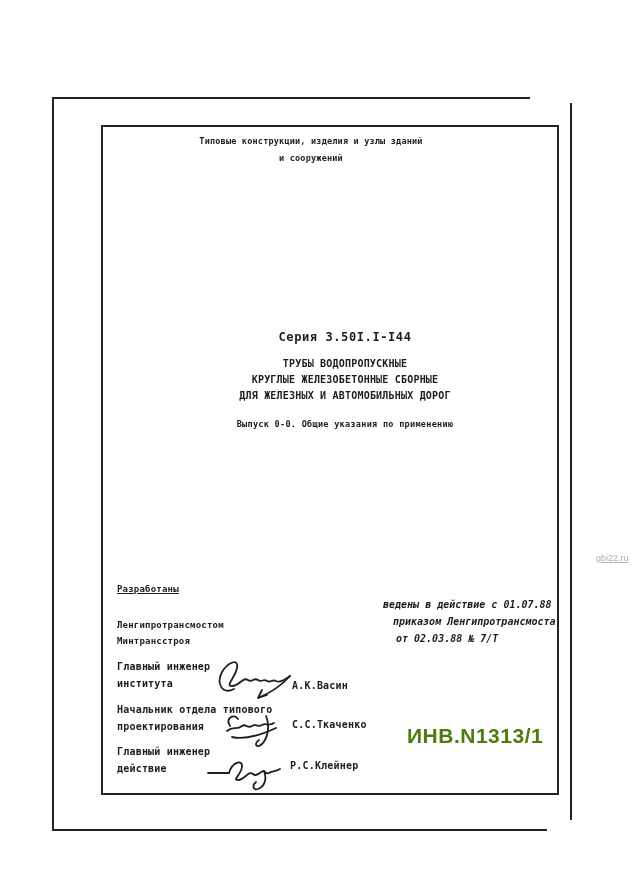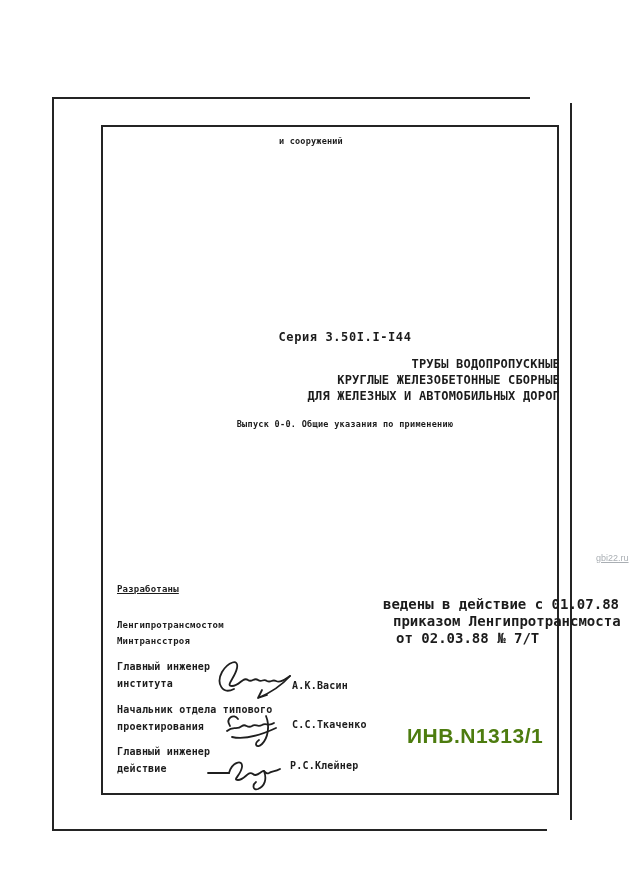--- a/index.html
+++ b/index.html
@@ -16,28 +16,28 @@
     position:absolute;left:101px;top:125px;width:454px;height:666px;
     border:2px solid #242424;
   }
   .tw{font-weight:bold;letter-spacing:0.2px;white-space:nowrap;}
   .header-block{
     left:101px;top:133px;width:420px;text-align:center;
     font-size:8.5px;line-height:17px;
   }
   .center-block{left:130px;width:430px;text-align:center;}
   .series{top:330px;font-size:12px;letter-spacing:0.6px;}
-  .doc-title{top:356px;font-size:12px;line-height:16px;text-align:right;}
+  .doc-title{top:356px;font-size:10px;line-height:16px;}
   .issue{top:419px;font-size:8.5px;letter-spacing:0.3px;}
   .left-col{font-size:9px;}
   .role{font-size:10px;line-height:17px;}
   .name{font-size:10px;}
   .approval{
-    left:383px;top:596px;font-size:14px;line-height:17px;
-    font-weight:bold;white-space:nowrap;
+    left:383px;top:596px;font-size:10px;line-height:17px;
+    font-weight:bold;white-space:nowrap;font-style:italic;
   }
   .approval .ind1{margin-left:10px;}
   .approval .ind2{margin-left:13px;}
   .inv{
     left:407px;top:724px;
     font-family:"Liberation Sans",sans-serif;
     font-size:21px;font-weight:600;letter-spacing:0.5px;color:#4d7c0f;
     white-space:nowrap;
   }
   .watermark{
@@ -52,20 +52,21 @@
 <body>
 
 <div class="frame-line" style="left:52px;top:97px;width:478px;height:2px;"></div>
 <div class="frame-line" style="left:52px;top:97px;width:2px;height:734px;"></div>
 <div class="frame-line" style="left:570px;top:103px;width:2px;height:717px;"></div>
 <div class="frame-line" style="left:52px;top:829px;width:495px;height:2px;"></div>
 
 <div class="inner-frame"></div>
 
 <div class="abs tw header-block">
+  <div>Типовые конструкции, изделия и узлы зданий</div>
   <div>и сооружений</div>
 </div>
 
 <div class="abs tw center-block series">Серия 3.50I.I-I44</div>
 
 <div class="abs tw center-block doc-title">
   <div>ТРУБЫ ВОДОПРОПУСКНЫЕ</div>
   <div>КРУГЛЫЕ ЖЕЛЕЗОБЕТОННЫЕ СБОРНЫЕ</div>
   <div>ДЛЯ ЖЕЛЕЗНЫХ И АВТОМОБИЛЬНЫХ ДОРОГ</div>
 </div>

